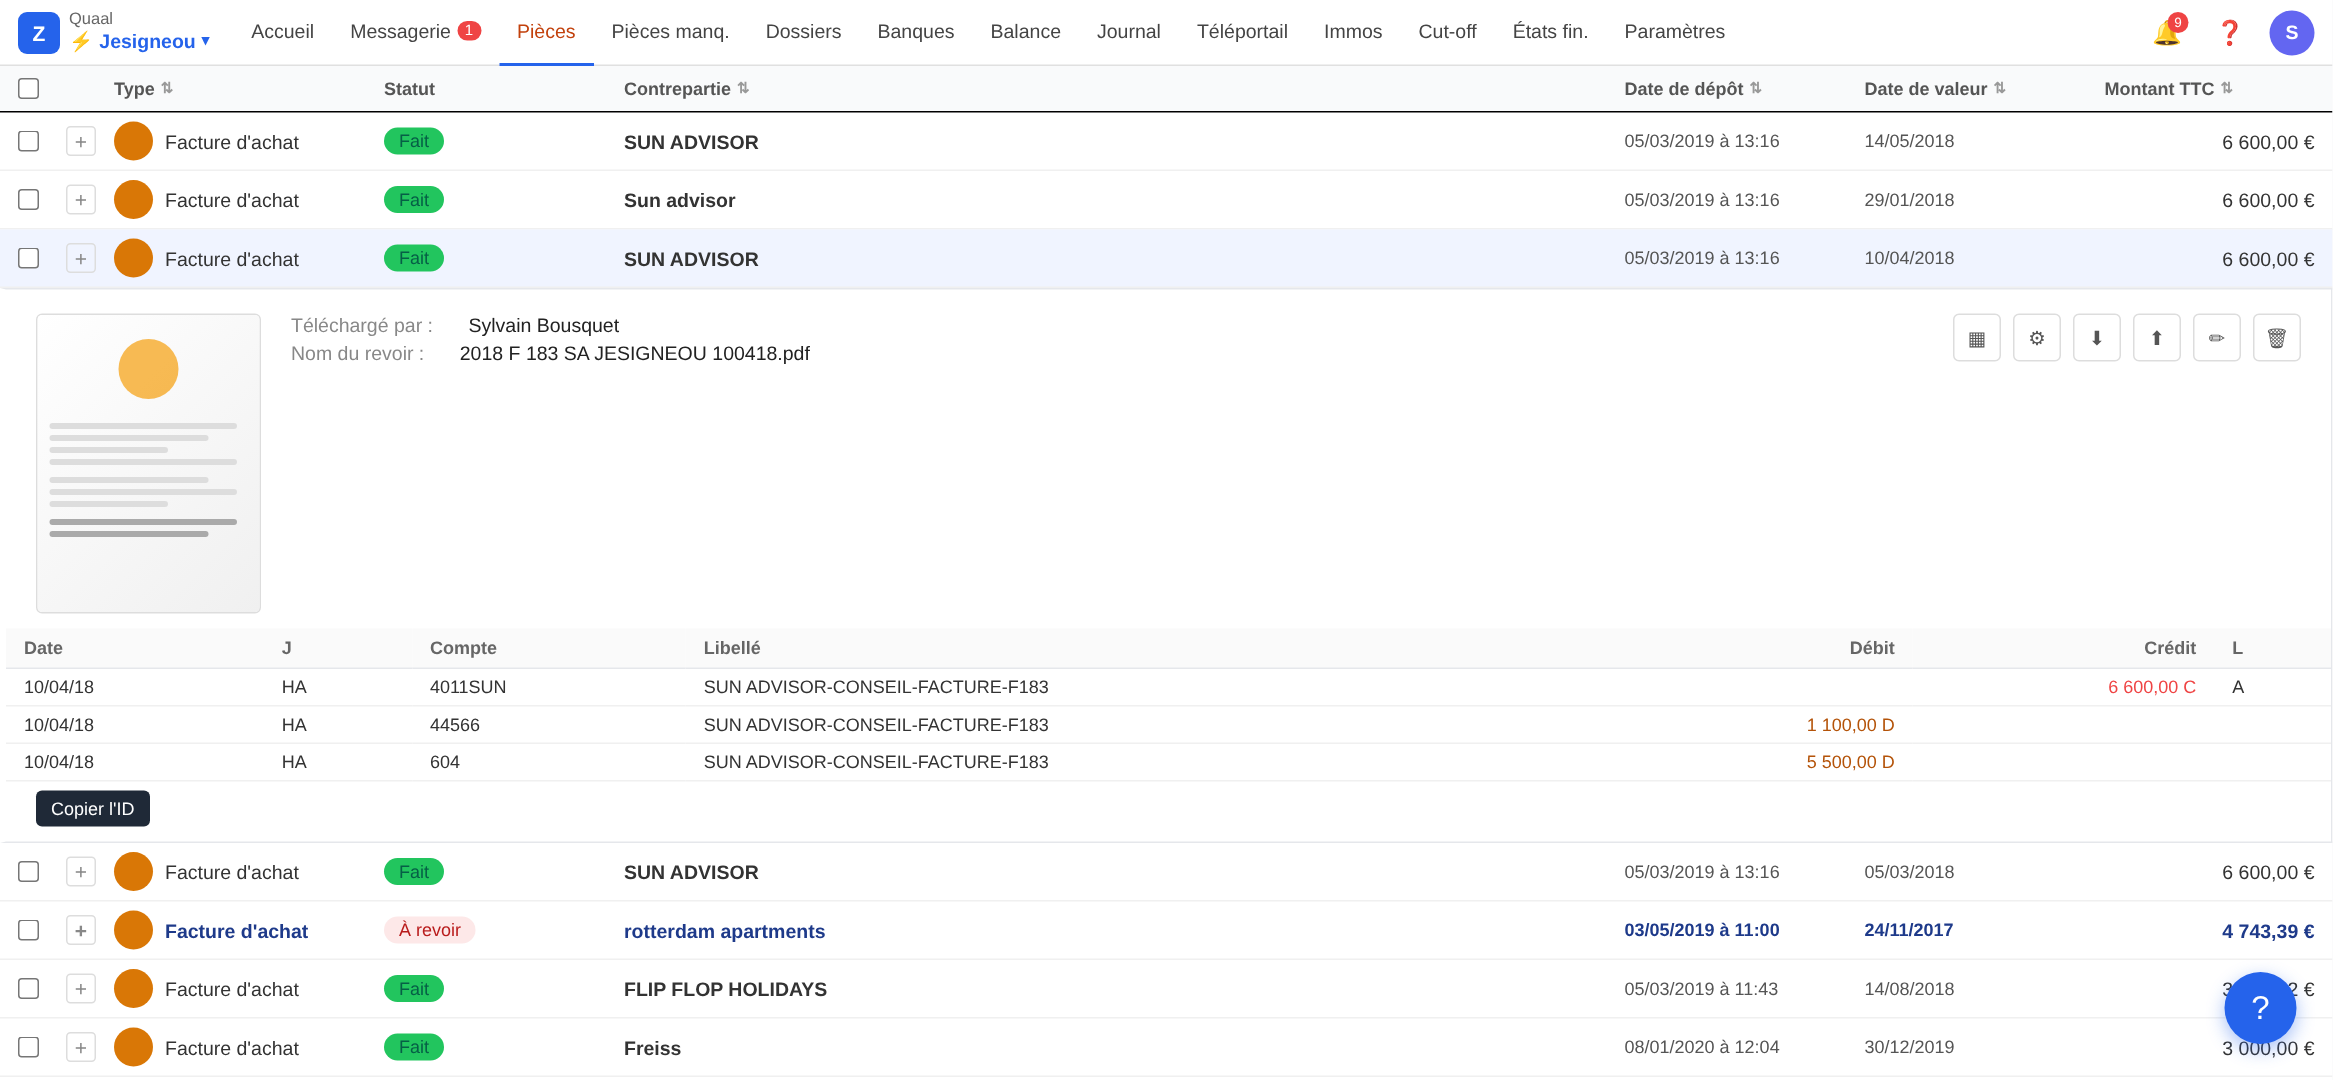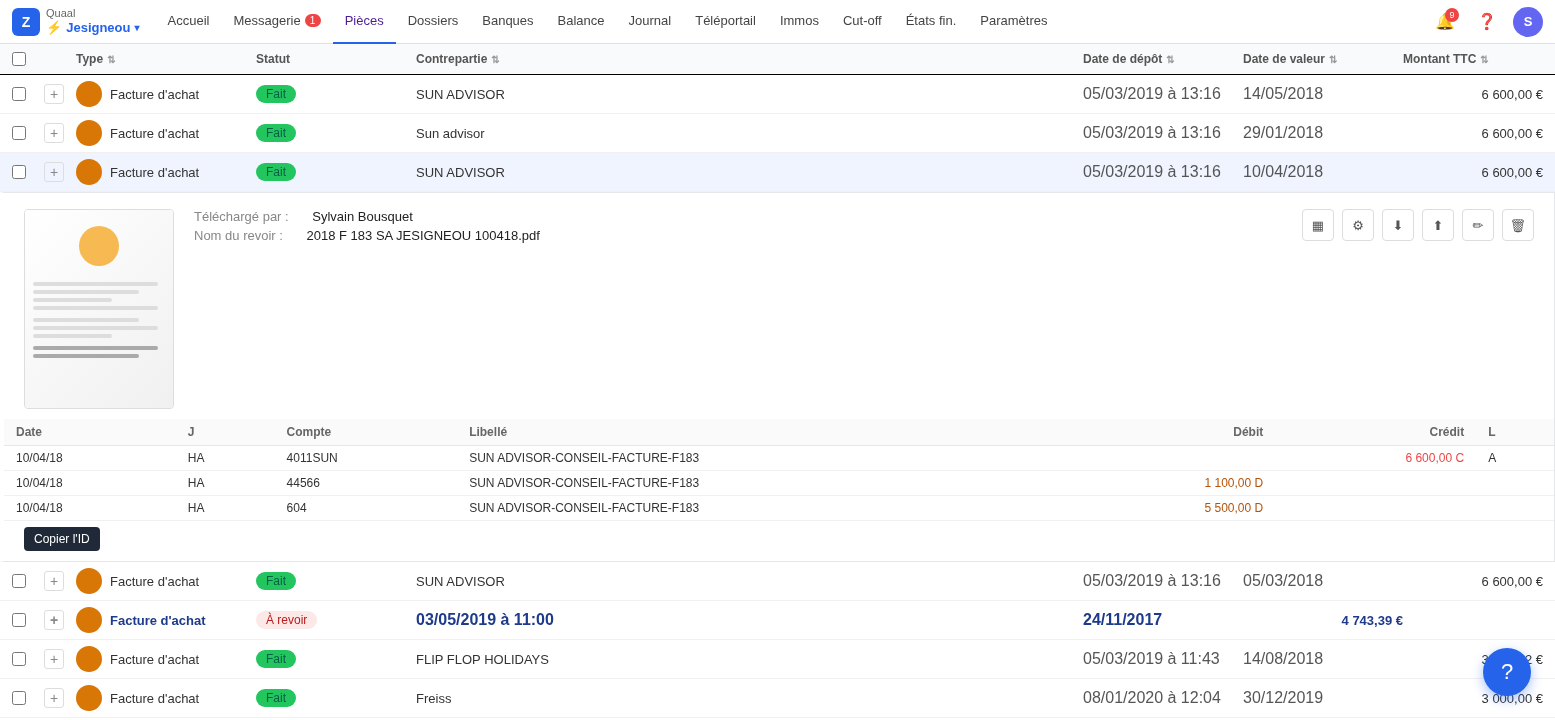--- a/index.html
+++ b/index.html
@@ -19,21 +19,21 @@
     }
     .brand-info { display: flex; flex-direction: column; line-height: 1.2; }
     .brand-name { font-size: 11px; color: #666; }
     .brand-company { font-size: 13px; font-weight: 600; color: #2563eb; display: flex; align-items: center; gap: 4px; }
     .brand-company .chevron { font-size: 10px; }
     .nav-links { display: flex; align-items: center; gap: 0; flex: 1; }
     .nav-item {
       padding: 0 12px; height: 44px; display: flex; align-items: center; font-size: 13px;
       color: #444; cursor: pointer; border-bottom: 2px solid transparent; white-space: nowrap;
     }
-    .nav-item.active { color: #4c1d95; border-bottom-color: #2563eb; font-weight: 500; }
+    .nav-item.active { color: #c2410c; border-bottom-color: #2563eb; font-weight: 500; }
     .nav-badge {
       background: #ef4444; color: #fff; border-radius: 10px; font-size: 10px;
       padding: 1px 5px; margin-left: 4px; min-width: 16px; text-align: center;
     }
     .nav-right { display: flex; align-items: center; gap: 10px; margin-left: auto; }
     .nav-icon-btn {
       width: 32px; height: 32px; border-radius: 50%; display: flex; align-items: center;
       justify-content: center; cursor: pointer; color: #666; font-size: 16px; position: relative;
     }
     .nav-icon-btn .badge {
@@ -67,23 +67,23 @@
     .table-row.expanded { background: #f0f4ff; }
     .table-row.highlight { font-weight: 600; color: #1e3a8a; }
     .avatar-placeholder { width: 26px; height: 26px; border-radius: 50%; background: #d97706; }
     .status-badge {
       display: inline-flex; align-items: center; border-radius: 12px;
       padding: 2px 10px; font-size: 12px; font-weight: 500;
     }
     .status-fait { background: #22c55e; color: #065f46; }
     .status-revoir { background: #fde8e8; color: #b91c1c; }
     .amount { text-align: right; }
-    .date-col { color: #555; font-size: 16px; }
+    .date-col { color: #555; font-size: 12px; }
     .type-col { color: #333; font-size: 13px; }
-    .counter-col { color: #333; }
+    .counter-col { color: #333; font-weight: bold; }
 
     
     .detail-panel {
       background: #fff; border: 1px solid #e5e7eb; margin: 0 0 0 0;
       border-left: 4px solid transparent;
     }
     .detail-top {
       display: flex; gap: 20px; padding: 16px 20px 10px 20px; align-items: flex-start;
     }
     .doc-thumbnail {
@@ -160,20 +160,21 @@
         <span>Jesigneou</span>
         <span class="chevron">▾</span>
       </span>
     </div>
   </div>
 
   <div class="nav-links">
     <div class="nav-item">Accueil</div>
     <div class="nav-item">Messagerie <span class="nav-badge">1</span></div>
     <div class="nav-item active">Pièces</div>
+    <div class="nav-item">Pièces manq.</div>
     <div class="nav-item">Dossiers</div>
     <div class="nav-item">Banques</div>
     <div class="nav-item">Balance</div>
     <div class="nav-item">Journal</div>
     <div class="nav-item">Téléportail</div>
     <div class="nav-item">Immos</div>
     <div class="nav-item">Cut-off</div>
     <div class="nav-item">États fin.</div>
     <div class="nav-item">Paramètres</div>
   </div>
@@ -360,20 +361,21 @@
     </div>
 
     <div class="table-row highlight">
       <input type="checkbox" class="cb" style="">
       <div class="add-btn">+</div>
       <div style="display:flex;align-items:center;gap:8px;">
         <div class="avatar-placeholder" style="background:#d97706;width:26px;height:26px;border-radius:50%;"></div>
         <span class="type-col" style="font-weight:700;color:#1e3a8a;">Facture d'achat</span>
       </div>
       <div><span class="status-badge status-revoir">À revoir</span></div>
+      <div class="counter-col" style="font-weight:700;color:#1e3a8a;">rotterdam apartments</div>
       <div class="date-col" style="font-weight:700;color:#1e3a8a;">03/05/2019 à 11:00</div>
       <div class="date-col" style="font-weight:700;color:#1e3a8a;">24/11/2017</div>
       <div class="amount" style="font-weight:700;color:#1e3a8a;">4 743,39 €</div>
     </div>
 
     <div class="table-row">
       <input type="checkbox" class="cb" style="">
       <div class="add-btn">+</div>
       <div style="display:flex;align-items:center;gap:8px;">
         <div class="avatar-placeholder" style="background:#d97706;width:26px;height:26px;border-radius:50%;"></div>

